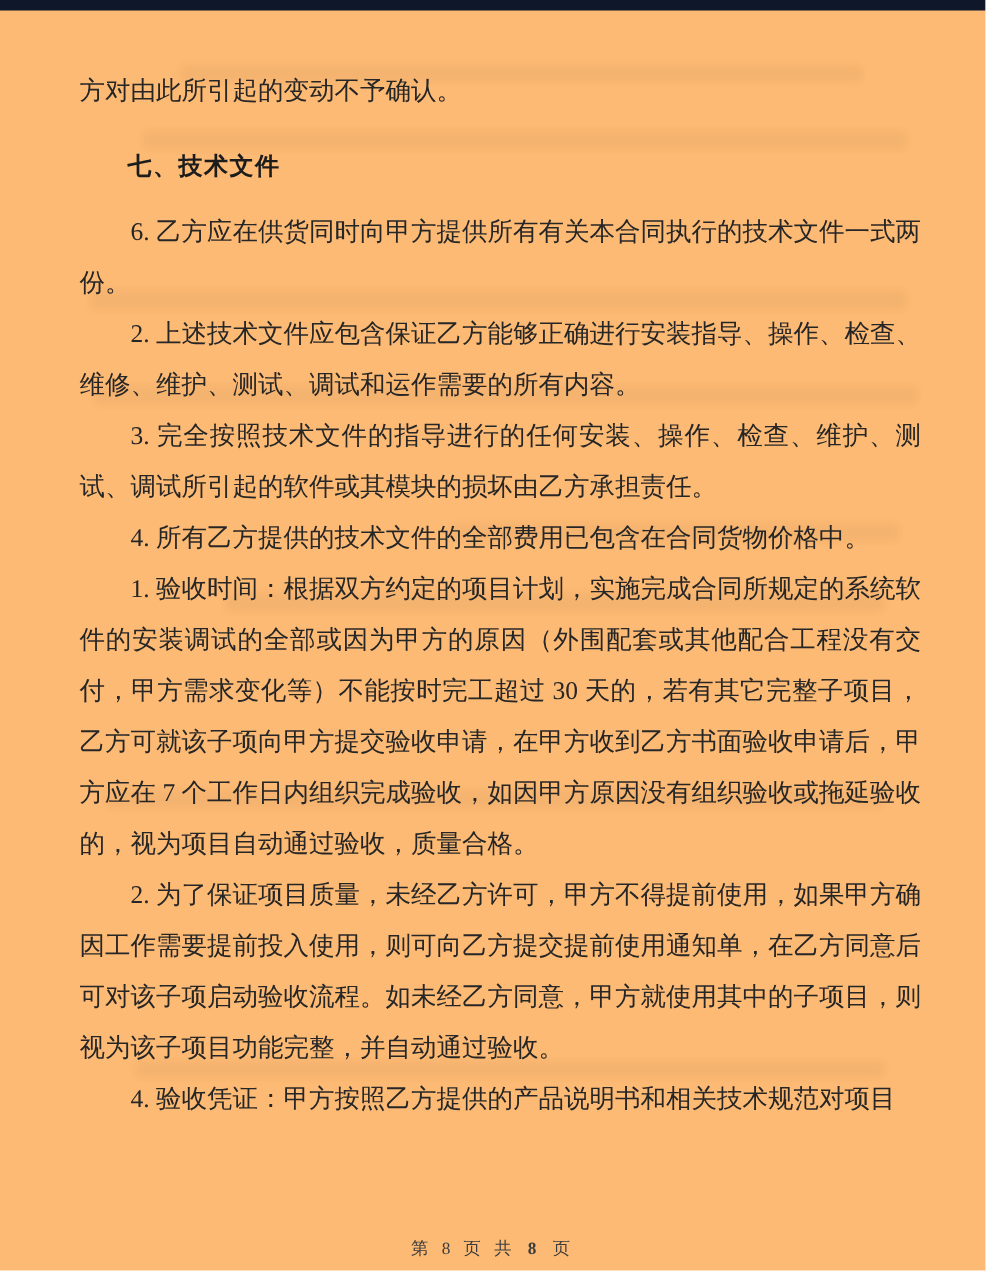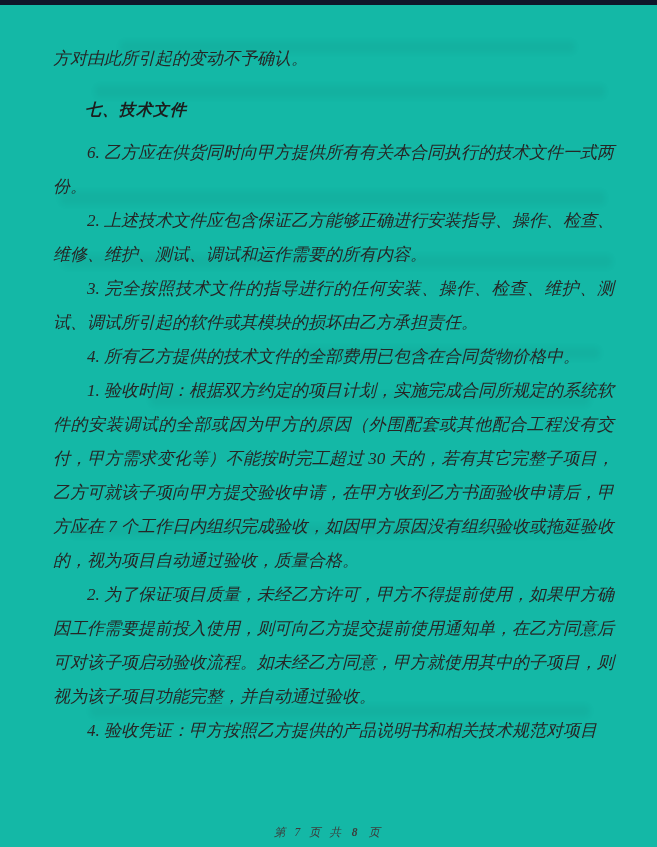--- a/index.html
+++ b/index.html
@@ -10,23 +10,22 @@
   body {
     width: 657px;
     height: 847px;
     position: relative;
     overflow: hidden;
     font-family: "Liberation Serif", "DejaVu Serif", serif;
   }
   .page {
     position: absolute;
     inset: 0;
-    background: #14b8a6;
-    border-top: 5px solid #0f172a;
-    font-style: italic;
+    background: #fdba74;
+    border-top: 7px solid #0f172a;
   }
   
   .artifact {
     position: absolute;
     background: #000;
     opacity: 0.035;
     filter: blur(3px);
     border-radius: 4px;
     pointer-events: none;
   }
@@ -94,18 +93,18 @@
     <p class="para">6. 乙方应在供货同时向甲方提供所有有关本合同执行的技术文件一式两份。</p>
     <p class="para">2. 上述技术文件应包含保证乙方能够正确进行安装指导、操作、检查、维修、维护、测试、调试和运作需要的所有内容。</p>
     <p class="para">3. 完全按照技术文件的指导进行的任何安装、操作、检查、维护、测试、调试所引起的软件或其模块的损坏由乙方承担责任。</p>
     <p class="para">4. 所有乙方提供的技术文件的全部费用已包含在合同货物价格中。</p>
     <p class="para">1. 验收时间：根据双方约定的项目计划，实施完成合同所规定的系统软件的安装调试的全部或因为甲方的原因（外围配套或其他配合工程没有交付，甲方需求变化等）不能按时完工超过 30 天的，若有其它完整子项目，乙方可就该子项向甲方提交验收申请，在甲方收到乙方书面验收申请后，甲方应在 7 个工作日内组织完成验收，如因甲方原因没有组织验收或拖延验收的，视为项目自动通过验收，质量合格。</p>
     <p class="para">2. 为了保证项目质量，未经乙方许可，甲方不得提前使用，如果甲方确因工作需要提前投入使用，则可向乙方提交提前使用通知单，在乙方同意后可对该子项启动验收流程。如未经乙方同意，甲方就使用其中的子项目，则视为该子项目功能完整，并自动通过验收。</p>
     <p class="para">4. 验收凭证：甲方按照乙方提供的产品说明书和相关技术规范对项目</p>
   </div>
 
   <div class="footer">
-    <span>第 7 页 共</span>
+    <span>第 8 页 共</span>
     <span class="total">8</span>
     <span>页</span>
   </div>
 
 </div>
 
 </body></html>

